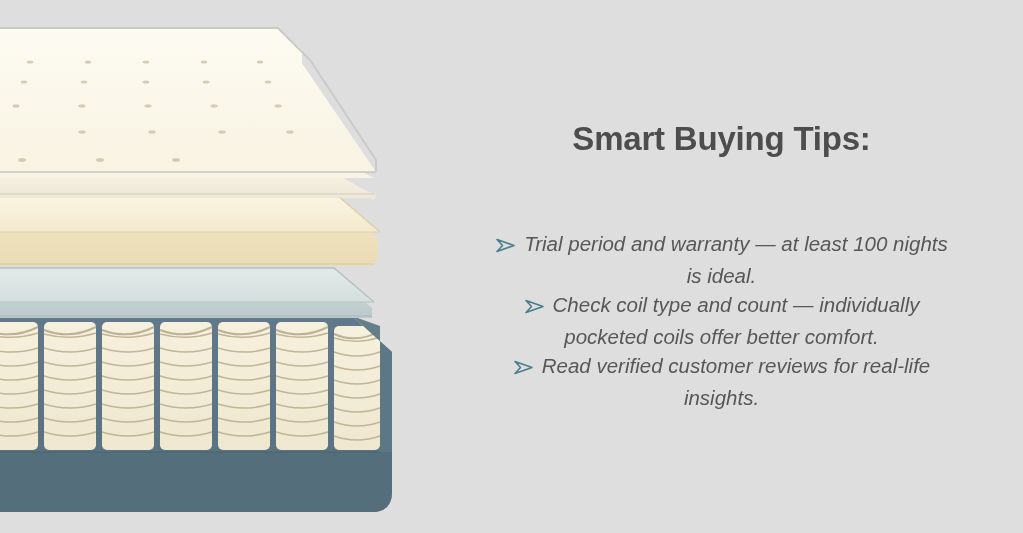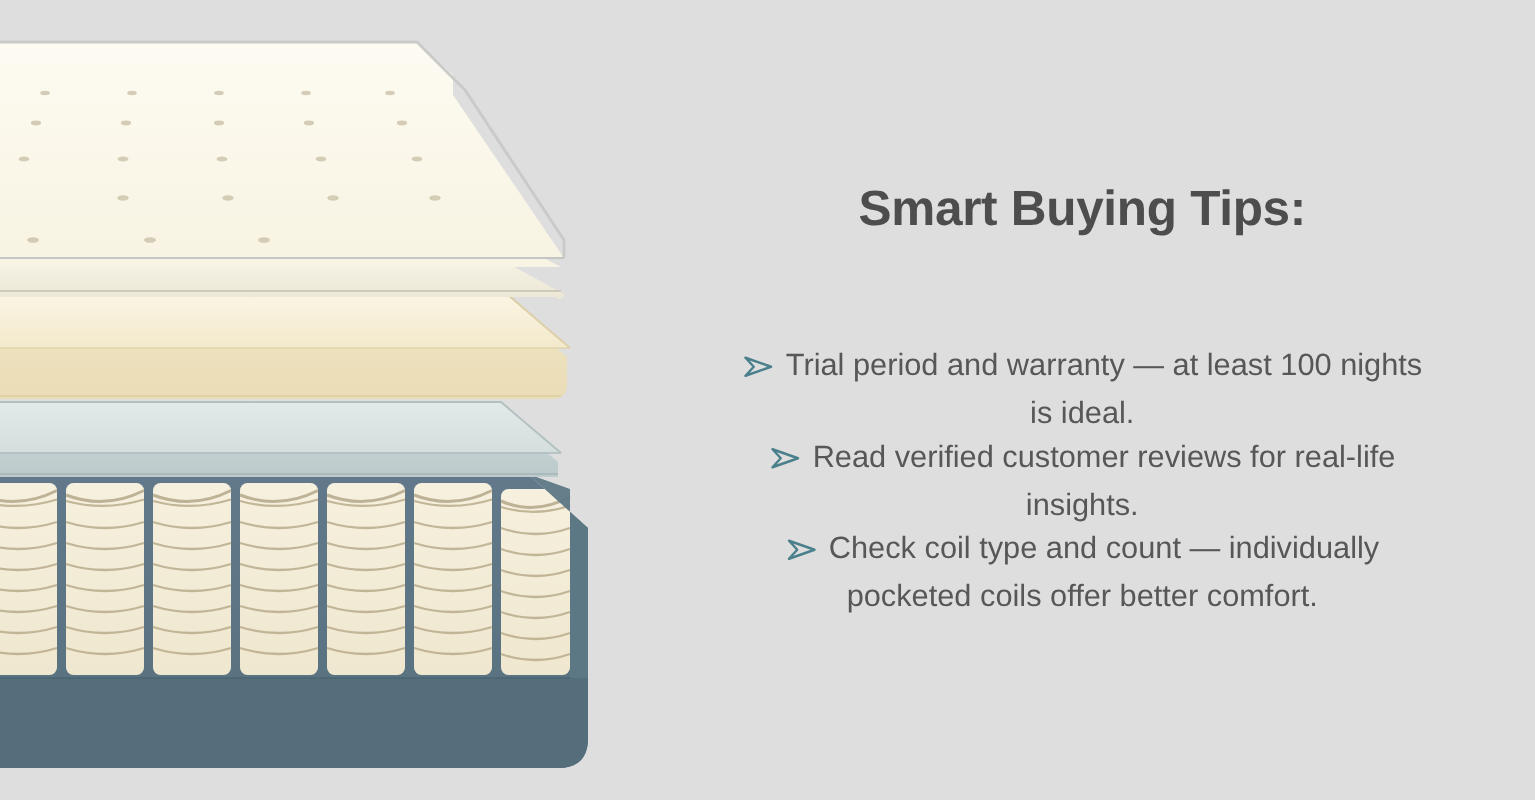--- a/index.html
+++ b/index.html
@@ -55,20 +55,21 @@
     text-align: center;
     margin: 0 0 24px 0;
     line-height: 1.1;
   }
 
   #tips-list {
     list-style: none;
     margin: 0;
     padding: 0;
     width: 462px;
+    font-style: italic;
   }
 
   .tip-item {
     font-size: 20.5px;
     color: #575757;
     text-align: center;
     line-height: 1.44;
     margin: 0;
     padding: 0;
   }
@@ -255,26 +256,26 @@
           </svg>
         </span><span class="tip-text">Trial period and warranty — at least 100 nights is ideal.</span>
       </li>
 
 
       <li class="tip-item">
         <span class="tip-bullet">
           <svg width="22" height="15" viewBox="0 0 22 15" xmlns="http://www.w3.org/2000/svg">
             <path d="M2 1.5 L19 7.5 L2 13.5 L7.5 7.5 Z" fill="none" stroke="#4a7f8c" stroke-width="1.6" stroke-linejoin="round"></path>
           </svg>
-        </span><span class="tip-text">Read verified customer reviews for real-life insights.</span>
+        </span><span class="tip-text">Check coil type and count — individually pocketed coils offer better comfort.</span>
       </li>
 
       <li class="tip-item">
         <span class="tip-bullet">
           <svg width="22" height="15" viewBox="0 0 22 15" xmlns="http://www.w3.org/2000/svg">
             <path d="M2 1.5 L19 7.5 L2 13.5 L7.5 7.5 Z" fill="none" stroke="#4a7f8c" stroke-width="1.6" stroke-linejoin="round"></path>
           </svg>
-        </span><span class="tip-text">Check coil type and count — individually pocketed coils offer better comfort.</span>
+        </span><span class="tip-text">Read verified customer reviews for real-life insights.</span>
       </li>
 
     </ul>
   </div>
 </div>
 
 </body></html>

